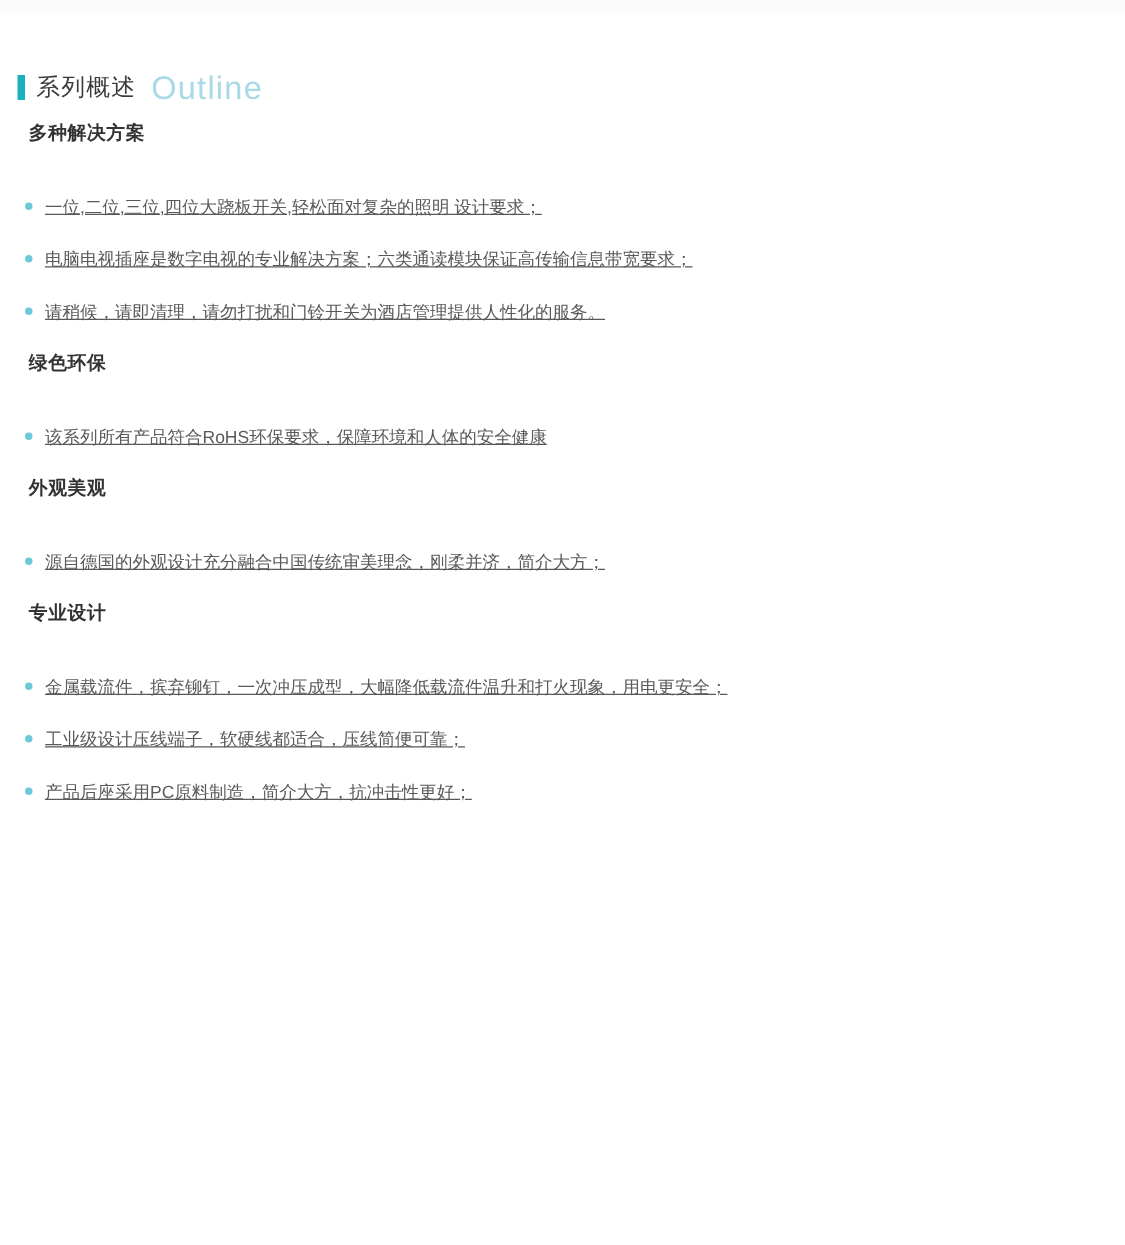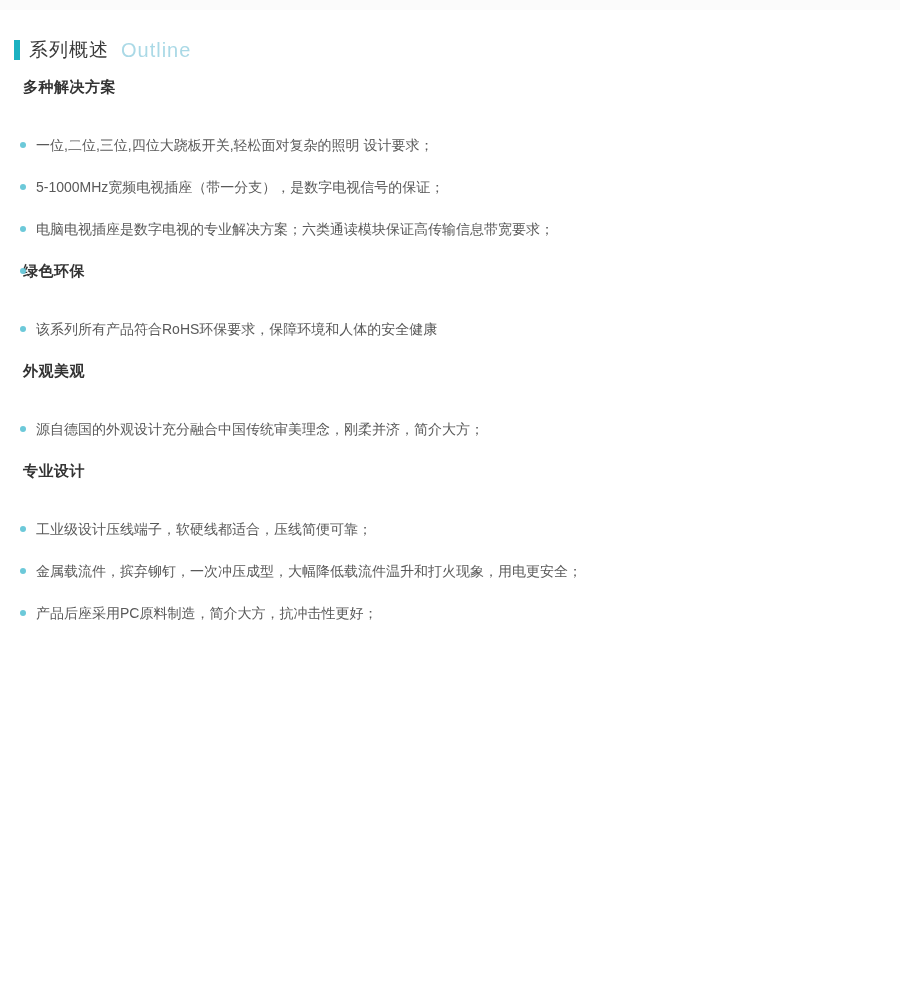--- a/index.html
+++ b/index.html
@@ -19,35 +19,36 @@
   }
   .content {
     padding: 28px 20px 0 14px;
     box-sizing: border-box;
   }
   .page-header {
     display: flex;
     align-items: center;
     height: 24px;
     margin-bottom: 8px;
+    margin-top: 20px;
   }
   .accent-bar {
     width: 6px;
     height: 20px;
     background: #1bb1c1;
     margin-right: 9px;
     flex: 0 0 auto;
   }
   .title-zh {
     font-size: 19px;
     color: #3a3a3a;
     letter-spacing: 1px;
   }
   .title-en {
-    font-size: 20px;
+    font-size: 26px;
     color: #aad9e6;
     margin-left: 12px;
     letter-spacing: 1px;
   }
   .section-heading {
     font-size: 15px;
     font-weight: bold;
     color: #333333;
     line-height: 20px;
     margin: 15px 0 38px 9px;
@@ -58,20 +59,21 @@
     margin: 0;
     padding: 0;
   }
   ul.bullet-list li {
     position: relative;
     padding-left: 22px;
     margin: 0 0 22px 0;
     font-size: 14px;
     line-height: 20px;
     color: #595959;
+    text-decoration: underline;
   }
   .bullet-dot {
     position: absolute;
     left: 6px;
     top: 7px;
     width: 6px;
     height: 6px;
     border-radius: 50%;
     background: #6cc9d9;
   }
@@ -91,28 +93,25 @@
 
   <div>
     <h2 class="section-heading">多种解决方案</h2>
     <ul class="bullet-list">
       <li>
         <span class="bullet-dot"></span>
         <span>一位,二位,三位,四位大跷板开关,轻松面对复杂的照明 设计要求；</span>
       </li>
       <li>
         <span class="bullet-dot"></span>
-        <span>5-1000MHz宽频电视插座（带一分支），是数字电视信号的保证；</span>
-      </li>
-      <li>
-        <span class="bullet-dot"></span>
         <span>电脑电视插座是数字电视的专业解决方案；六类通读模块保证高传输信息带宽要求；</span>
       </li>
       <li>
         <span class="bullet-dot"></span>
+        <span>请稍候，请即清理，请勿打扰和门铃开关为酒店管理提供人性化的服务。</span>
       </li>
     </ul>
   </div>
 
   <div>
     <h2 class="section-heading">绿色环保</h2>
     <ul class="bullet-list">
       <li>
         <span class="bullet-dot"></span>
         <span>该系列所有产品符合RoHS环保要求，保障环境和人体的安全健康</span>
@@ -129,25 +128,25 @@
       </li>
     </ul>
   </div>
 
 
   <div>
     <h2 class="section-heading">专业设计</h2>
     <ul class="bullet-list">
       <li>
         <span class="bullet-dot"></span>
-        <span>工业级设计压线端子，软硬线都适合，压线简便可靠；</span>
+        <span>金属载流件，摈弃铆钉，一次冲压成型，大幅降低载流件温升和打火现象，用电更安全；</span>
       </li>
       <li>
         <span class="bullet-dot"></span>
-        <span>金属载流件，摈弃铆钉，一次冲压成型，大幅降低载流件温升和打火现象，用电更安全；</span>
+        <span>工业级设计压线端子，软硬线都适合，压线简便可靠；</span>
       </li>
       <li>
         <span class="bullet-dot"></span>
         <span>产品后座采用PC原料制造，简介大方，抗冲击性更好；</span>
       </li>
     </ul>
   </div>
 
 </div>
 

